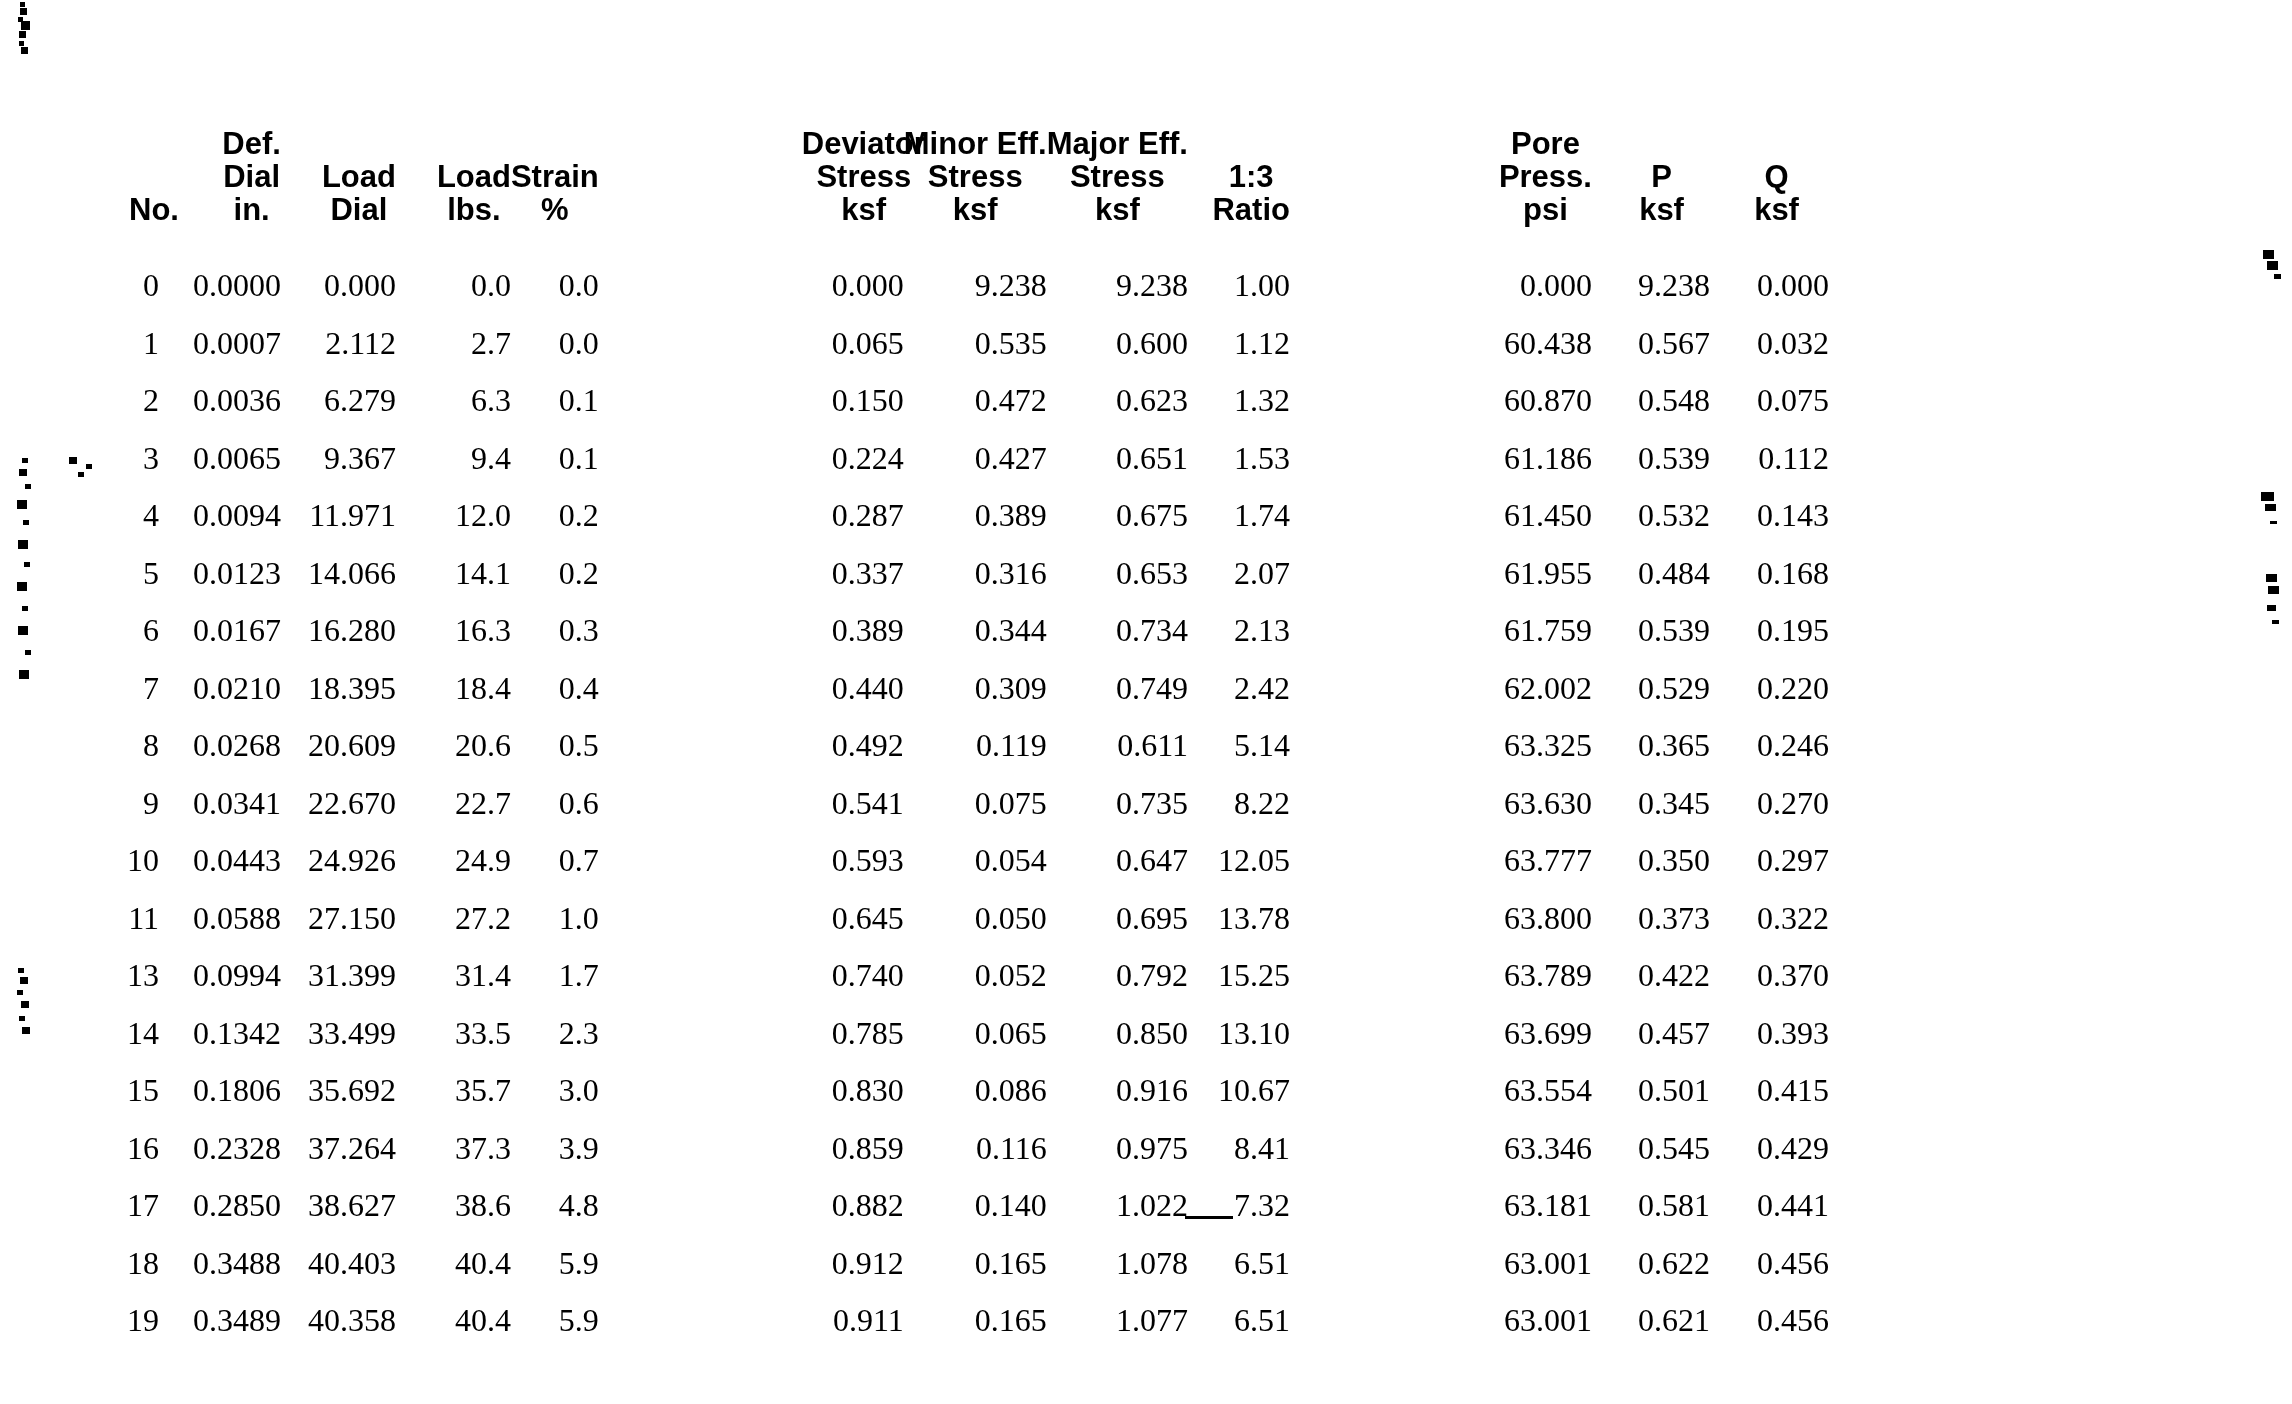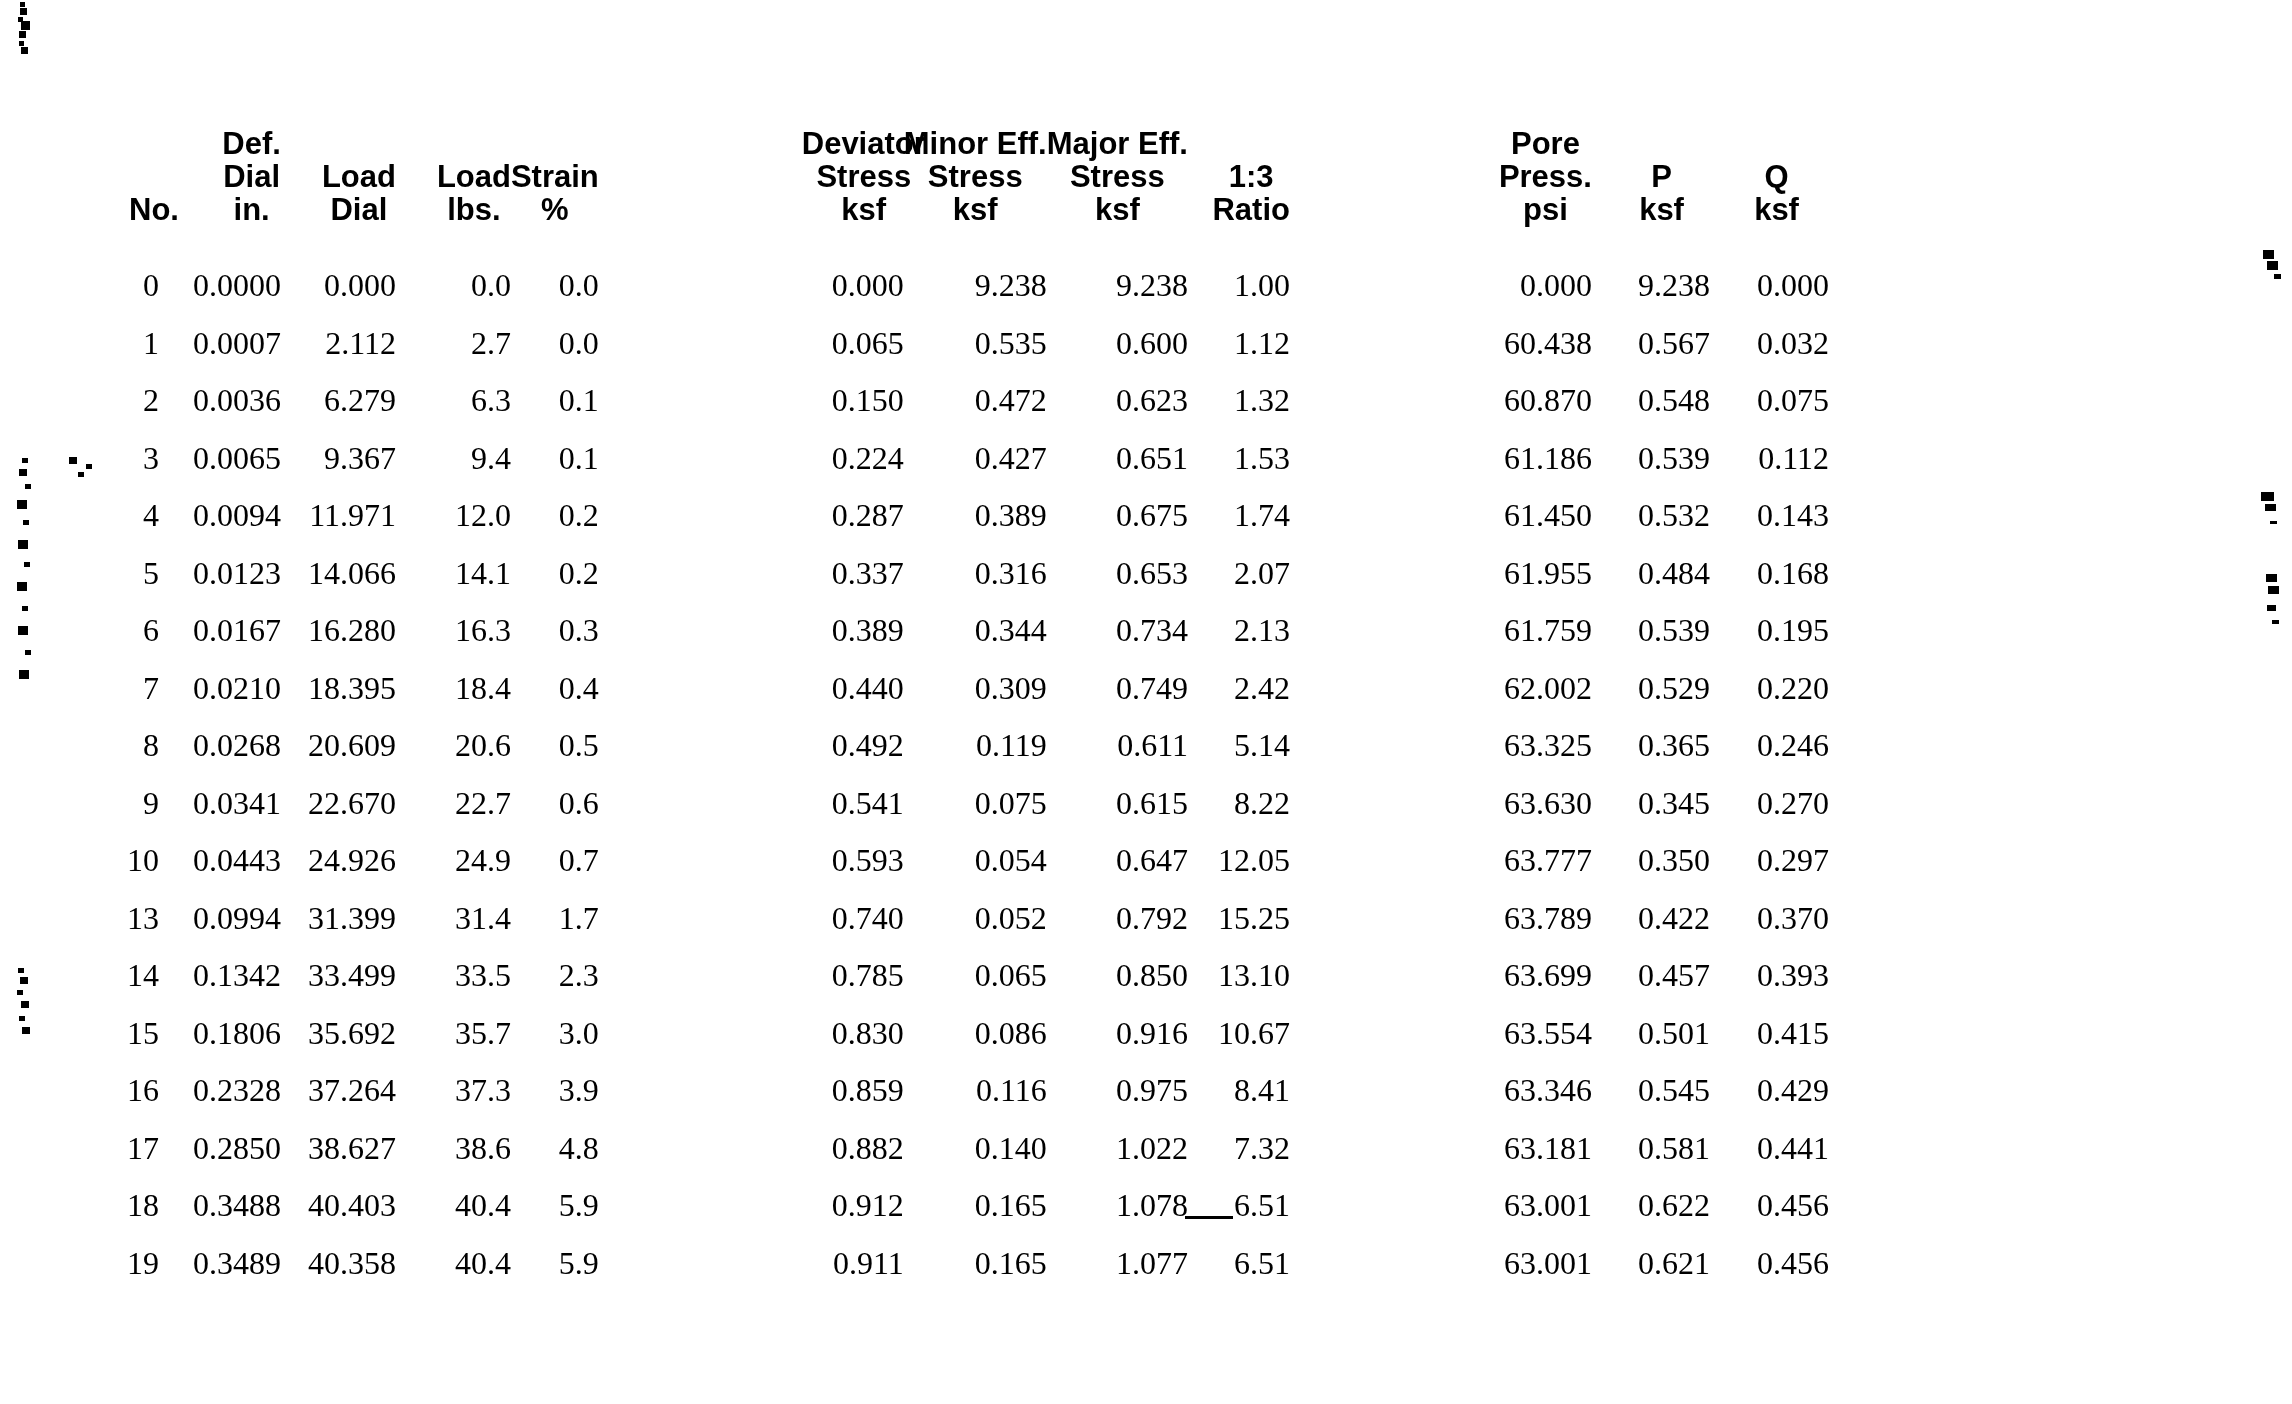--- a/index.html
+++ b/index.html
@@ -282,41 +282,55 @@
           <td>0.246</td>
         </tr>
         <tr>
           <td>9</td>
           <td>0.0341</td>
           <td>22.670</td>
           <td>22.7</td>
           <td>0.6</td>
           <td>0.541</td>
           <td>0.075</td>
-          <td>0.615</td>
+          <td>0.735</td>
           <td>8.22</td>
           <td>63.630</td>
           <td>0.345</td>
           <td>0.270</td>
         </tr>
         <tr>
           <td>10</td>
           <td>0.0443</td>
           <td>24.926</td>
           <td>24.9</td>
           <td>0.7</td>
           <td>0.593</td>
           <td>0.054</td>
           <td>0.647</td>
           <td>12.05</td>
           <td>63.777</td>
           <td>0.350</td>
           <td>0.297</td>
         </tr>
         <tr>
+          <td>11</td>
+          <td>0.0588</td>
+          <td>27.150</td>
+          <td>27.2</td>
+          <td>1.0</td>
+          <td>0.645</td>
+          <td>0.050</td>
+          <td>0.695</td>
+          <td>13.78</td>
+          <td>63.800</td>
+          <td>0.373</td>
+          <td>0.322</td>
+        </tr>
+        <tr>
           <td>13</td>
           <td>0.0994</td>
           <td>31.399</td>
           <td>31.4</td>
           <td>1.7</td>
           <td>0.740</td>
           <td>0.052</td>
           <td>0.792</td>
           <td>15.25</td>
           <td>63.789</td>

